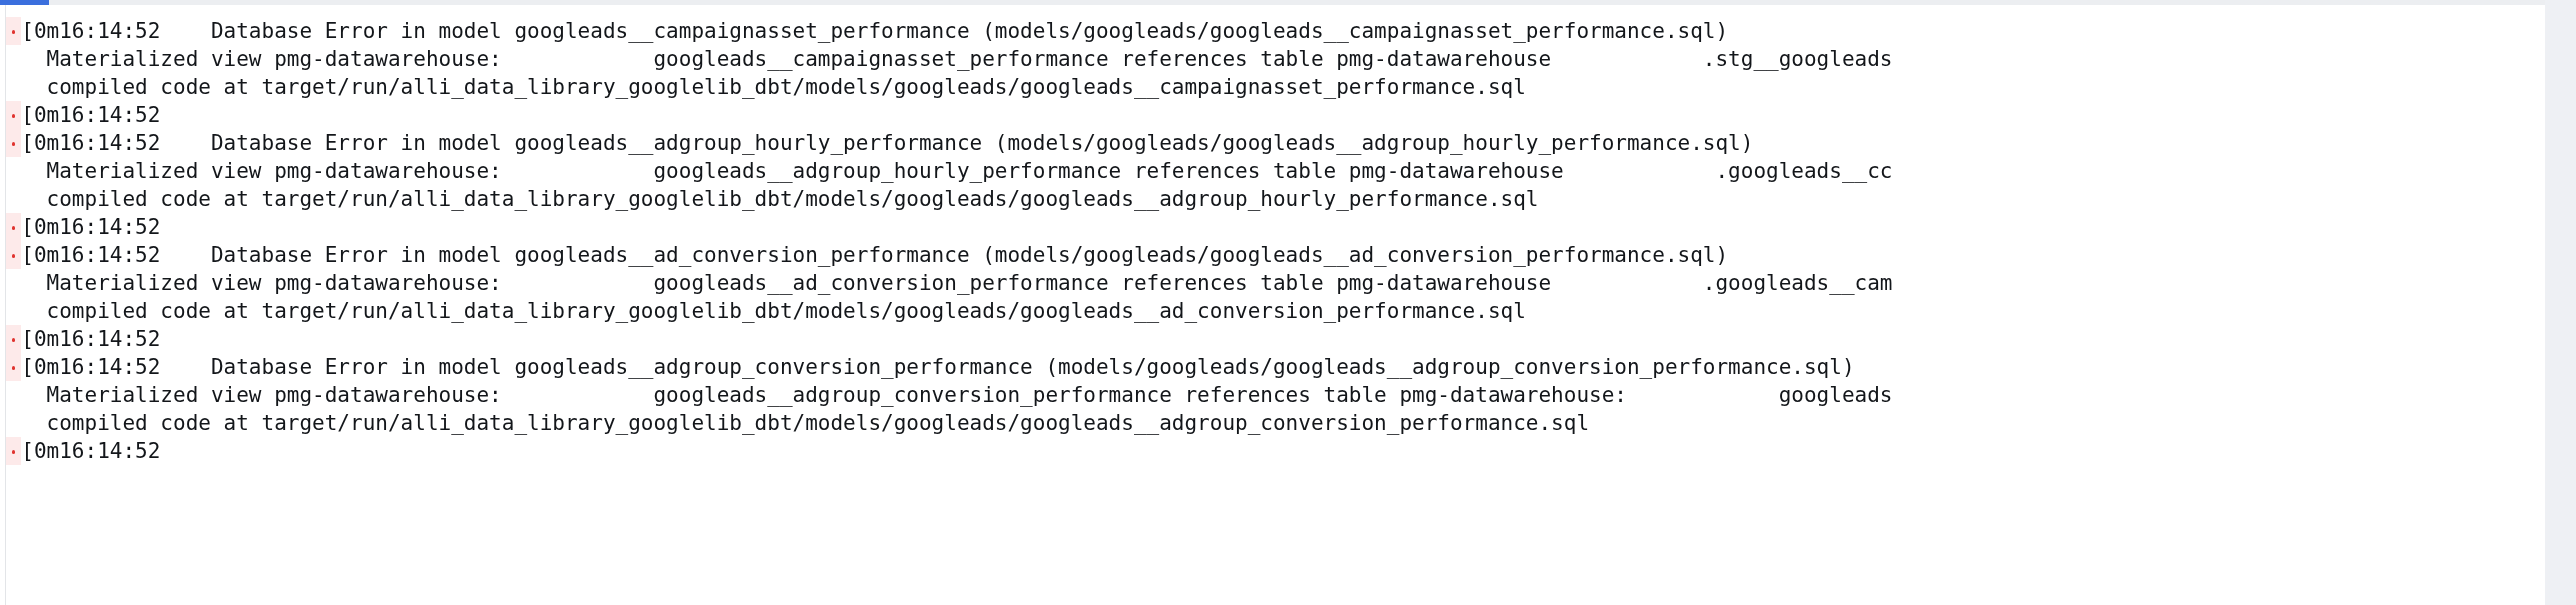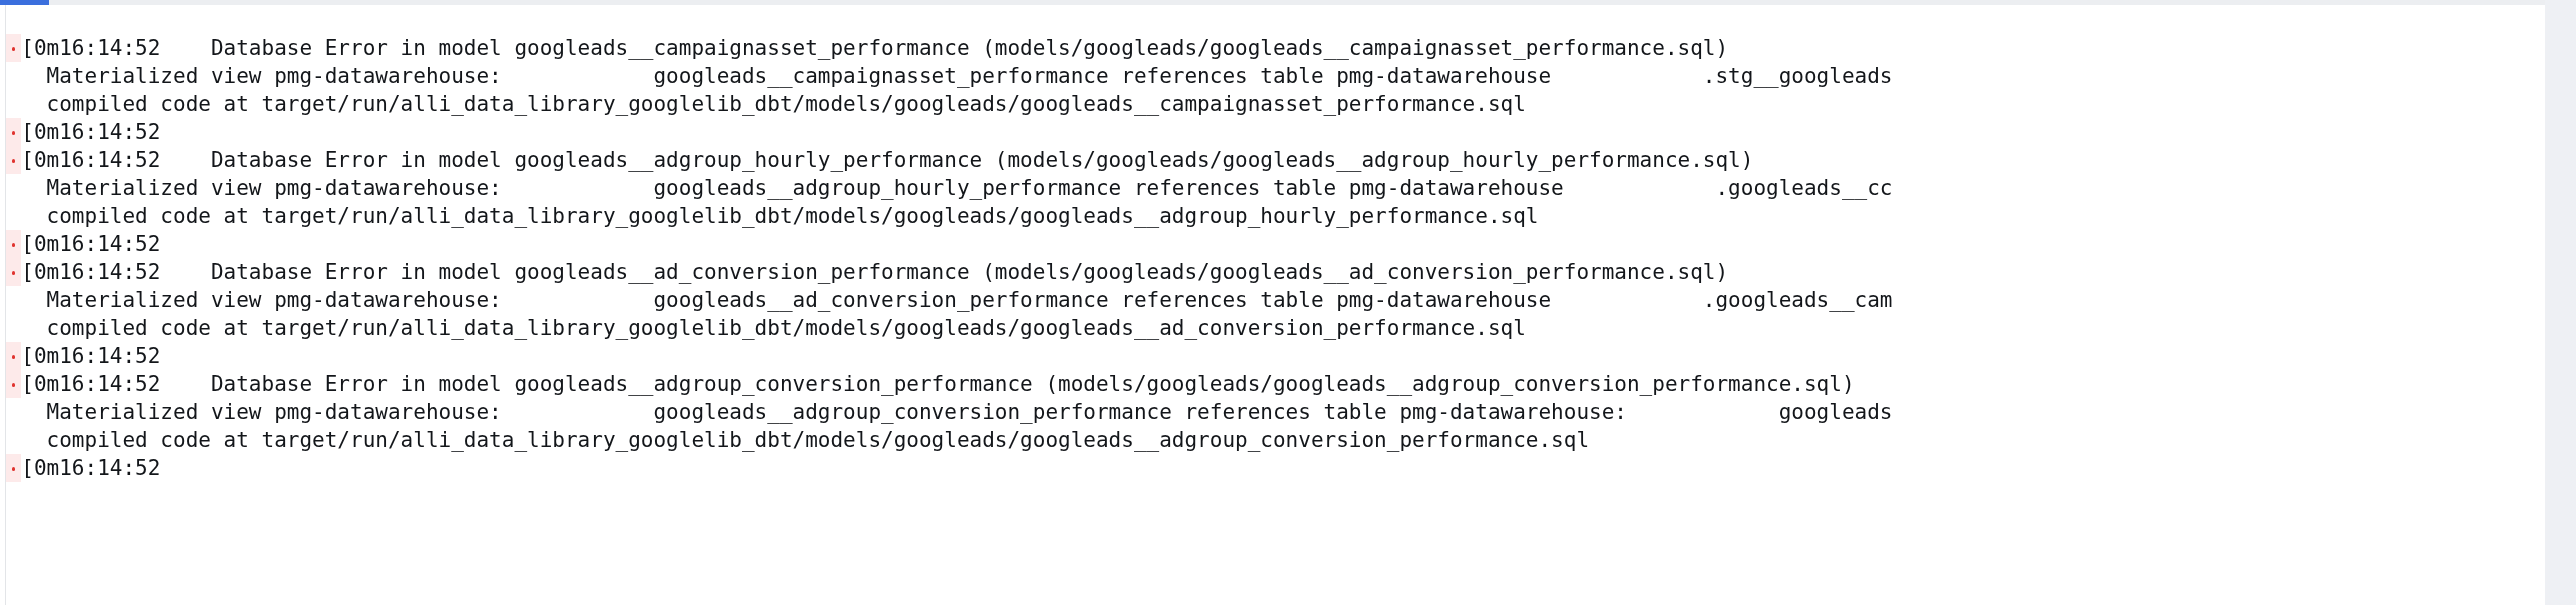--- a/index.html
+++ b/index.html
@@ -50,21 +50,20 @@
     width: 1px;
     height: 600px;
     background: #e3e5e8;
   }
 
   .log-body {
     position: absolute;
     top: 12.6px;
     left: 0;
     width: 2545px;
-    margin-top: 17px;
   }
 
   
   .log-line {
     position: relative;
     height: 28px;
     line-height: 28px;
     white-space: pre;
     font-size: 21px;
     letter-spacing: 0px;

